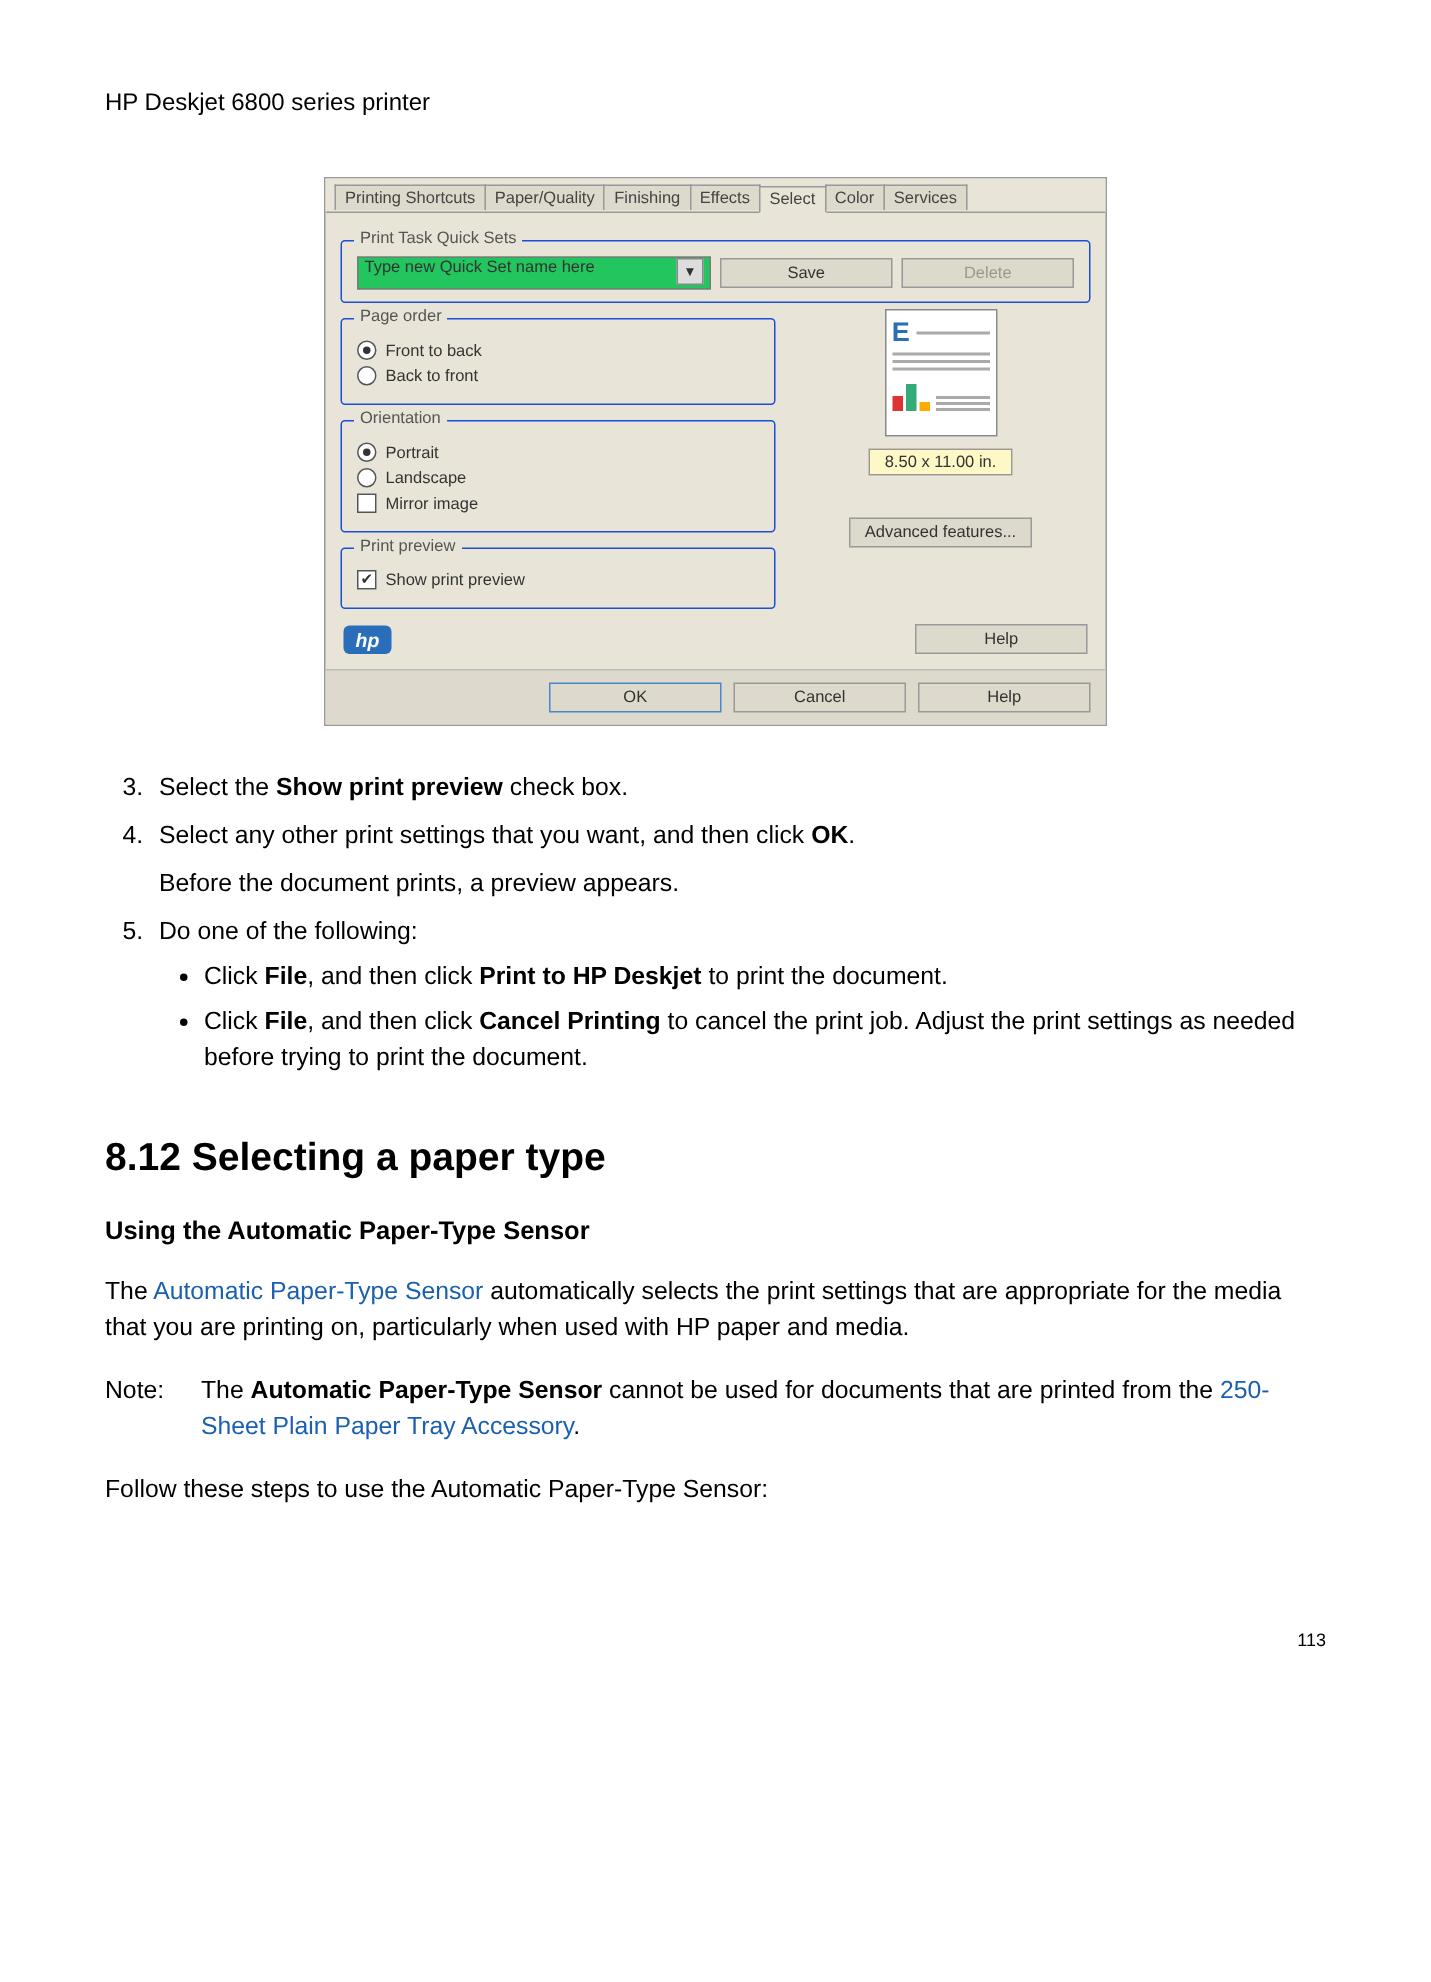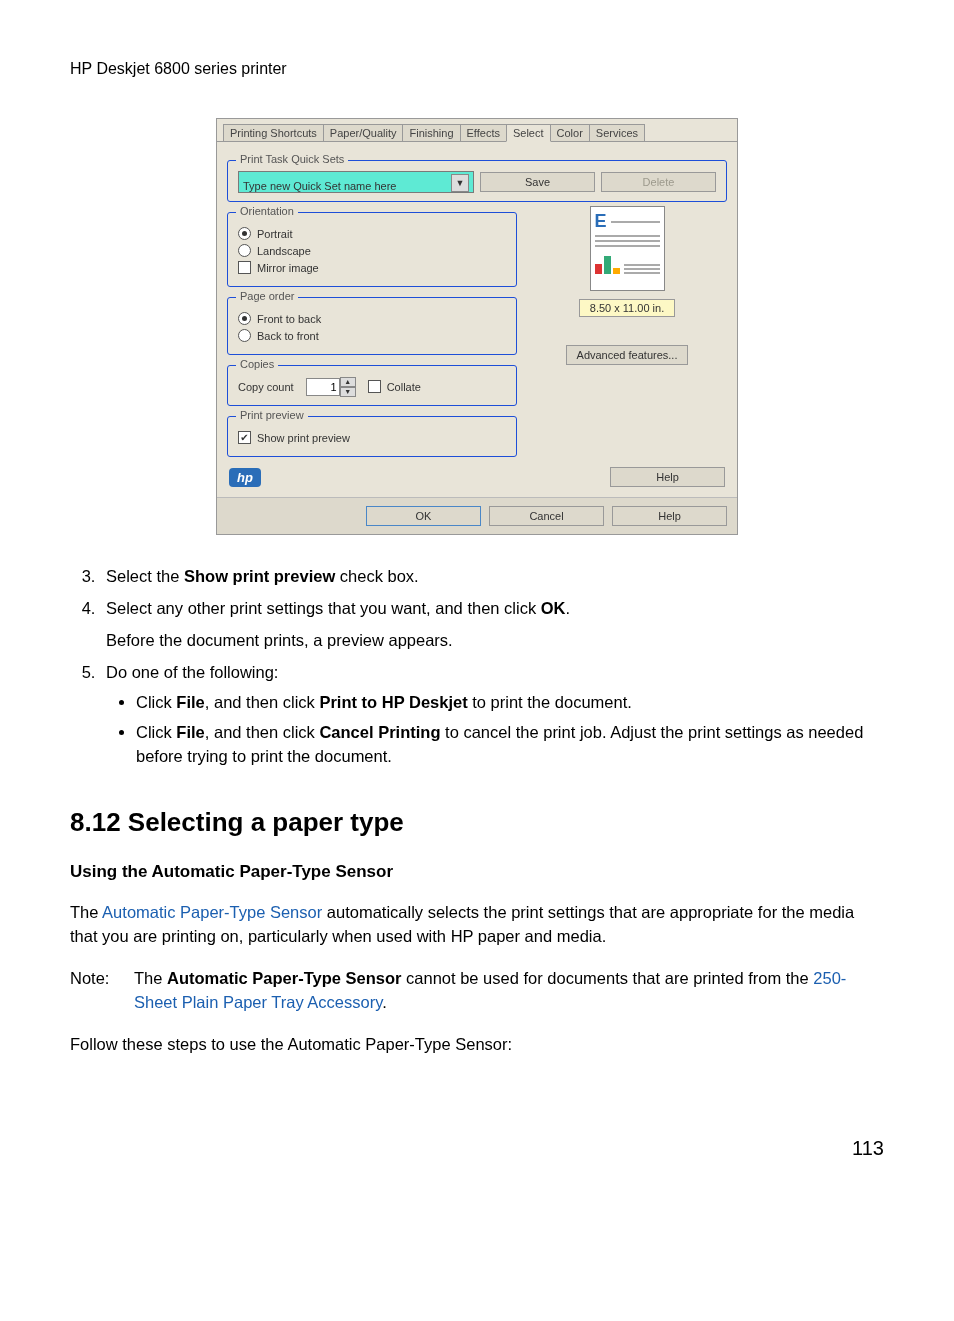--- a/index.html
+++ b/index.html
@@ -19,21 +19,21 @@
       width: 520px;
       margin: 40px auto 30px auto;
       background: #e8e4d8;
       border: 1px solid #999;
       font-family: Tahoma, Arial, sans-serif;
       font-size: 11px;
       color: #333;
     }
     .tabstrip {
       display: flex;
-      align-items: center;
+      align-items: flex-start;
       background: #e8e4d8;
       border-bottom: 1px solid #999;
       padding: 4px 6px 0 6px;
       gap: 0;
     }
     .tab {
       padding: 2px 6px;
       border: 1px solid #999;
       border-bottom: none;
       background: #ddd9cc;
@@ -67,22 +67,22 @@
       color:#555;
     }
     .row-top {
       display: flex;
       align-items: center;
       gap: 6px;
     }
     .combo {
       flex: 1;
       display: flex;
-      align-items:flex-end;
-      background: #5eead4;
+      align-items:flex-start;
+      background: #22c55e;
       border: 1px solid #7a7a7a;
       height: 20px;
       padding: 0 4px;
       justify-content: space-between;
       gap: 16px;
     }
     .combo .dd {
       width: 16px;
       height: 16px;
       background:#ddd;
@@ -187,21 +187,21 @@
       margin: 36px 0 18px 0;
     }
     .subheading {
       font-size: 17px;
       font-weight: bold;
       margin: 14px 0 10px 0;
     }
     .link { color:#1b5fb0; }
     .note-row { display:flex; gap:16px; margin:18px 0;}
     .note-label { min-width:48px;}
-    .page-num { text-align:right; font-size:20px; margin-top:80px;}
+    .page-num { text-align:right; font-size:12px; margin-top:80px;}
     b{ font-weight:bold;}
   </style>
 </head>
 <body>
 
 <div class="header-text">HP Deskjet 6800 series printer</div>
 
 <div class="dialog-wrap">
   <div class="tabstrip">
     <div class="tab">Printing Shortcuts</div>
@@ -222,68 +222,51 @@
           <span class="dd">▼</span>
         </div>
         <div class="btn">Save</div>
         <div class="btn disabled">Delete</div>
       </div>
     </div>
 
     <div class="cols">
       <div class="leftcol">
         <div class="groupbox">
+          <div class="legend">Page order</div>
+          <div class="radio">
+            <span class="r-outer">
+                <span class="r-dot"></span>
+              </span>
+            <span>Front to back</span>
+          </div>
+          <div class="radio">
+            <span class="r-outer"></span>
+            <span>Back to front</span>
+          </div>
+        </div>
+
+        <div class="groupbox">
           <div class="legend">Orientation</div>
           <div class="radio">
             <span class="r-outer">
                 <span class="r-dot"></span>
               </span>
             <span>Portrait</span>
           </div>
           <div class="radio">
             <span class="r-outer"></span>
             <span>Landscape</span>
           </div>
           <div class="check">
             <span class="c-box"></span>
             <span>Mirror image</span>
           </div>
         </div>
 
-        <div class="groupbox">
-          <div class="legend">Page order</div>
-          <div class="radio">
-            <span class="r-outer">
-                <span class="r-dot"></span>
-              </span>
-            <span>Front to back</span>
-          </div>
-          <div class="radio">
-            <span class="r-outer"></span>
-            <span>Back to front</span>
-          </div>
-        </div>
-
-        <div class="groupbox">
-          <div class="legend">Copies</div>
-          <div class="spin-wrap">
-            <span>Copy count</span>
-            <div class="spinbox">
-              <input value="1" style="">
-              <div class="spinbtns">
-                <div>▲</div>
-                <div>▼</div>
-              </div>
-            </div>
-            <div class="check">
-              <span class="c-box"></span>
-              <span>Collate</span>
-            </div>
-          </div>
-        </div>
 
         <div class="groupbox">
           <div class="legend">Print preview</div>
           <div class="check">
             <span class="c-box">✔</span>
             <span>Show print preview</span>
           </div>
         </div>
       </div>
 

